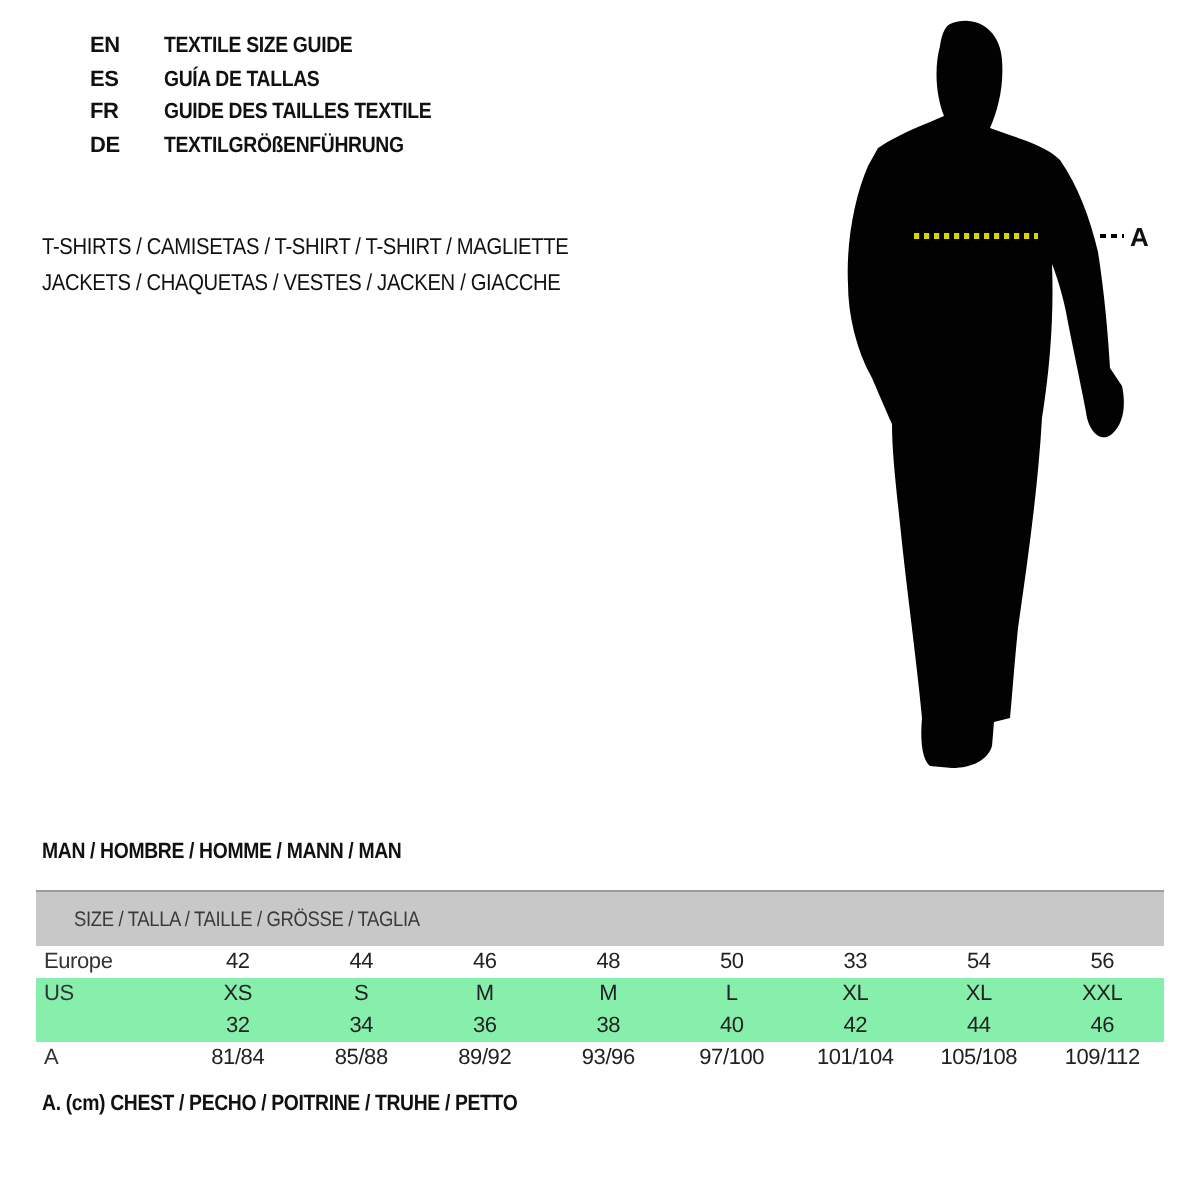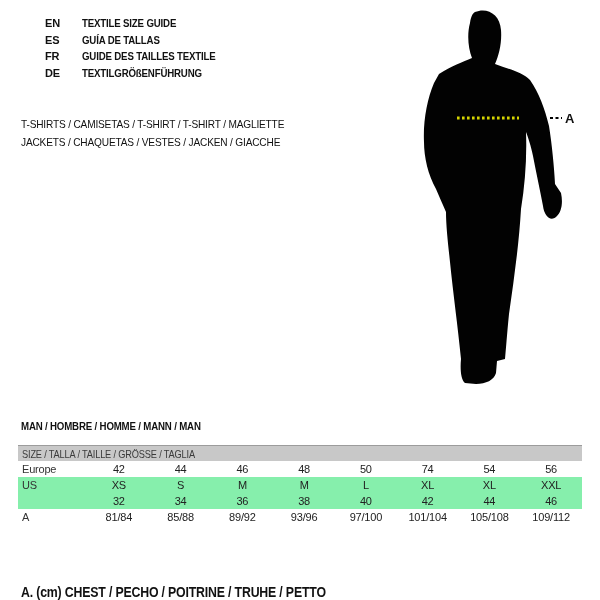--- a/index.html
+++ b/index.html
@@ -27,25 +27,25 @@
   
   .section-title{left:21px;top:420px;font-size:11px;font-weight:bold;letter-spacing:-.2px;}
 
   
   .size-table-wrap{left:18px;top:445px;width:564px;border-top:1px solid #9c9c9c;}
   table.size-table{border-collapse:collapse;table-layout:fixed;width:564px;
     font-size:11px;color:#222;letter-spacing:-.2px;}
   table.size-table col.lbl{width:70px;}
   table.size-table td{padding:0;height:16px;vertical-align:middle;text-align:center;overflow:hidden;}
   table.size-table td.lbl{text-align:left;padding-left:4px;color:#333;}
-  tr.thead td{background:#c8c8c8;height:15px;text-align:left;padding-left:4px;color:#3a3a3a;font-size:10.5px;}
+  tr.thead td{background:#c8c8c8;height:27px;text-align:left;padding-left:19px;color:#3a3a3a;font-size:10.5px;}
   tr.stripe td{background:#86efac;}
 
   
-  .footer-note{left:21px;top:546px;font-size:14px;font-weight:bold;letter-spacing:-.2px;margin-top:38px;}
+  .footer-note{left:21px;top:546px;font-size:11px;font-weight:bold;letter-spacing:-.2px;}
 </style>
 </head>
 <body>
 
 <div class="abs lang-block">
   <div class="lang-row">
     <span class="lang-code">EN</span><span class="cond">TEXTILE SIZE GUIDE</span>
   </div>
   <div class="lang-row">
     <span class="lang-code">ES</span><span class="cond">GUÍA DE TALLAS</span>
@@ -118,21 +118,21 @@
         <tr class="thead">
       <td colspan="9"><span class="cond">SIZE / TALLA / TAILLE / GRÖSSE / TAGLIA</span></td>
     </tr>
     <tr>
       <td class="lbl">Europe</td>
       <td>42</td>
       <td>44</td>
       <td>46</td>
       <td>48</td>
       <td>50</td>
-      <td>74</td>
+      <td>33</td>
       <td>54</td>
       <td>56</td>
     </tr>
     <tr class="stripe">
       <td class="lbl">US</td>
       <td>XS</td>
       <td>S</td>
       <td>M</td>
       <td>M</td>
       <td>L</td>

